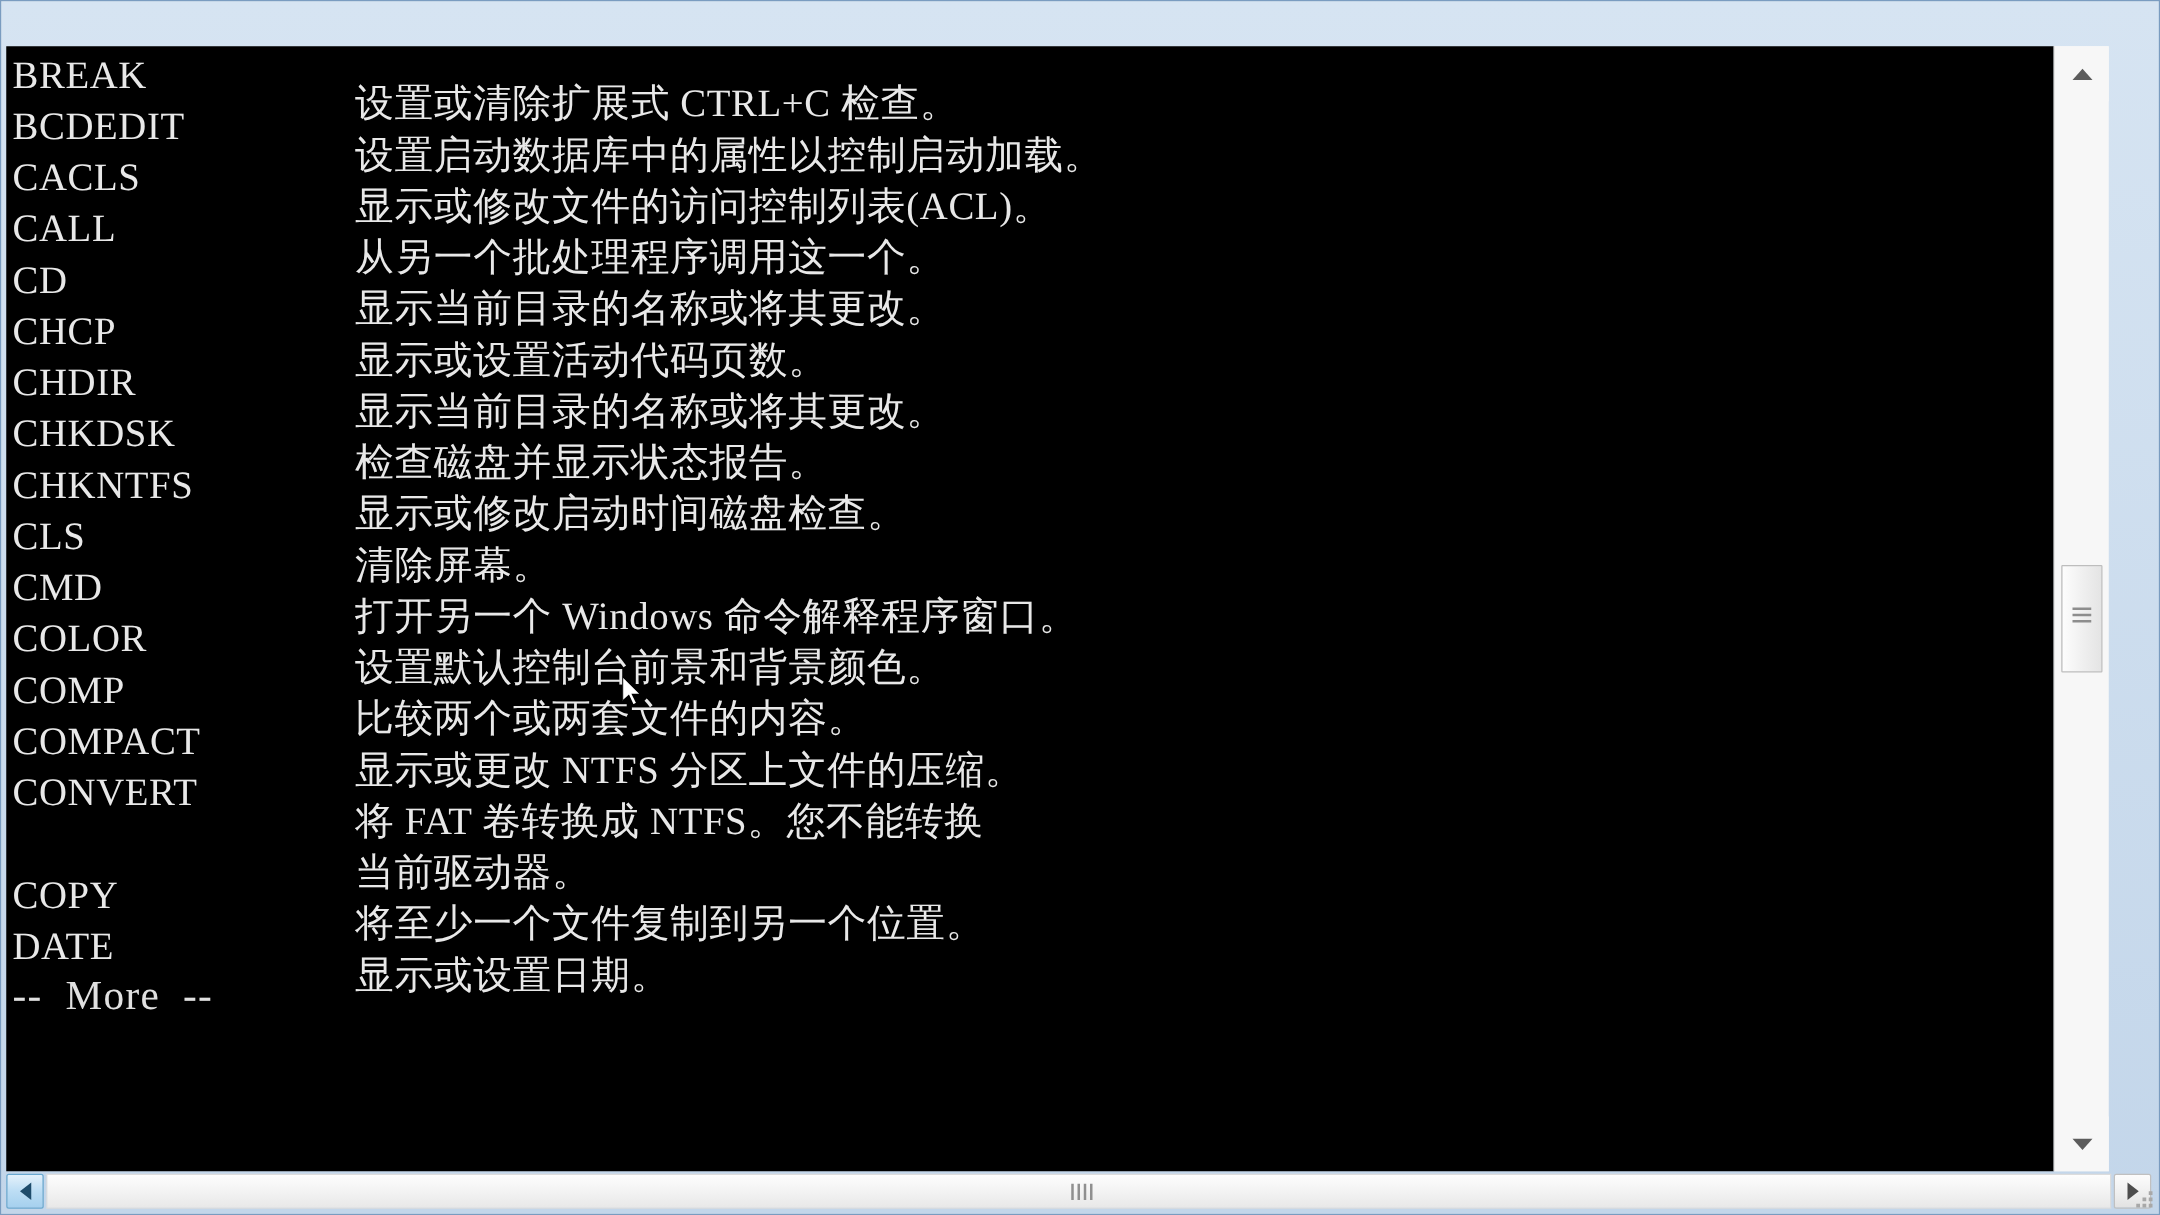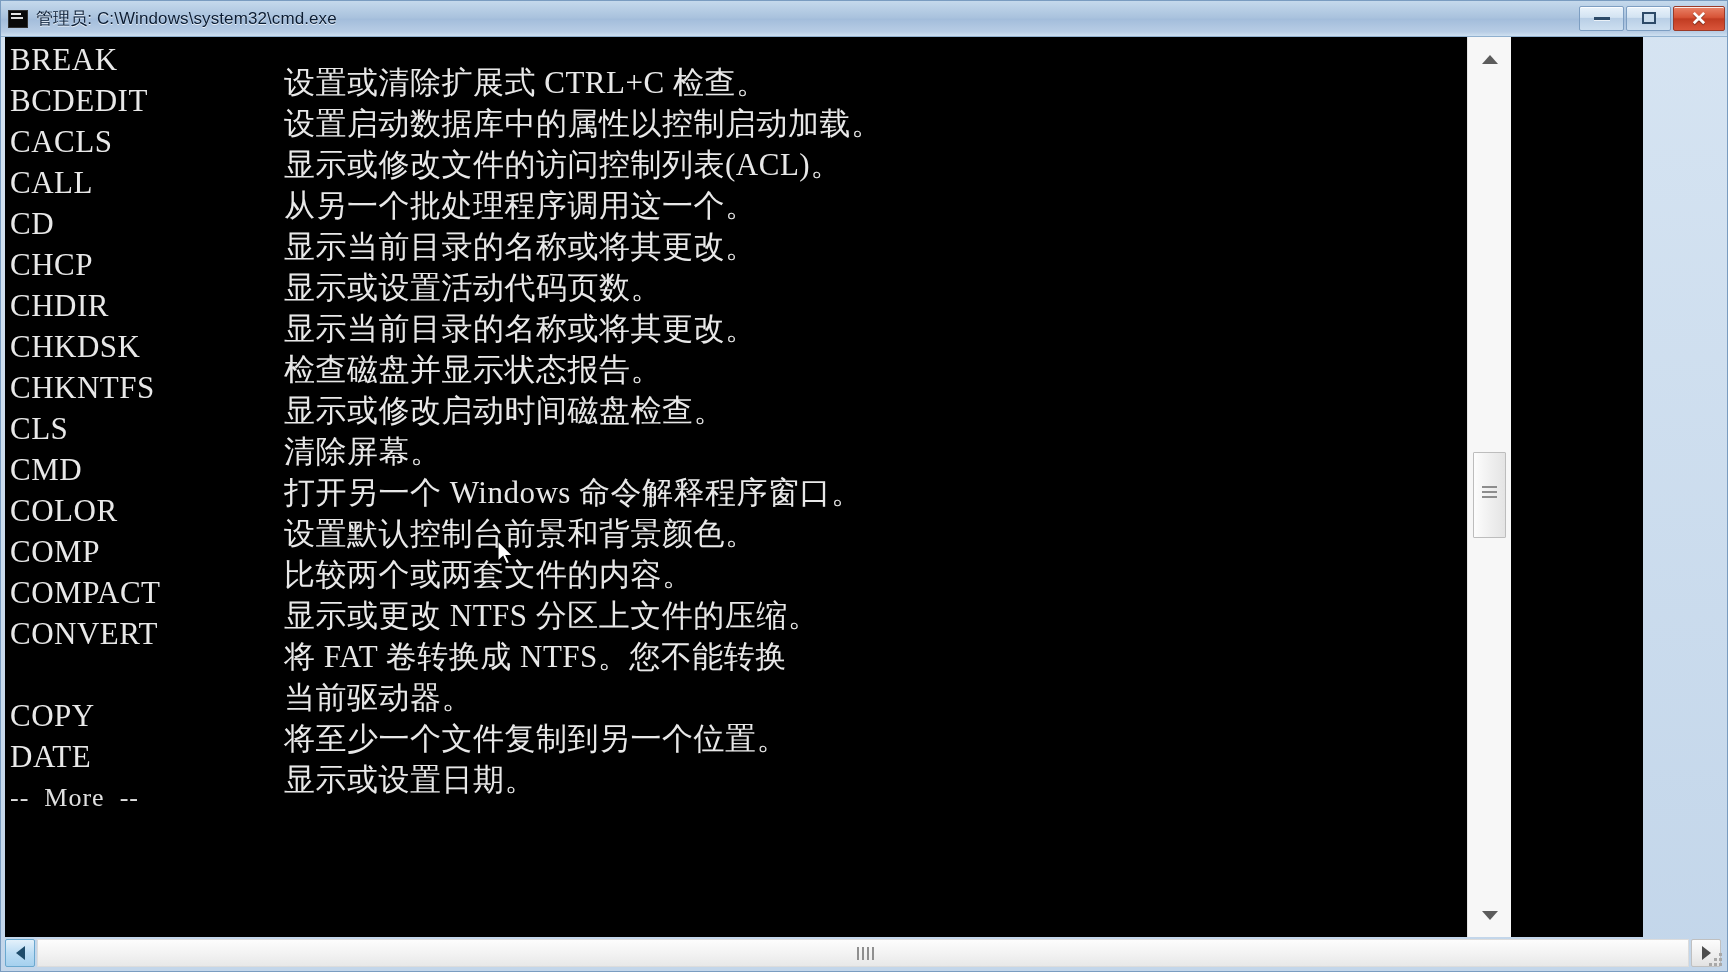--- a/index.html
+++ b/index.html
@@ -127,21 +127,21 @@
     line-height: 1;
     font-family: "Liberation Sans", sans-serif;
     text-shadow: 0 1px 1px rgba(0,0,0,0.45);
   }
 
   
   #console-wrap {
     position: absolute;
     left: 4px;
     top: 36px;
-    width: 1506px;
+    width: 1682px;
     height: 900px;
   }
   #console {
     position: absolute;
     left: 0; top: 0;
     width: 1638px;
     height: 900px;
     background: #000000;
     overflow: hidden;
   }
@@ -171,21 +171,21 @@
   .desc {
     flex: 1 1 auto;
     white-space: pre;
     letter-spacing: 0.5px;
     margin-top: 45px;
   }
   .more-line {
     height: 41px;
     line-height: 41px;
     font-family: "Liberation Serif", serif;
-    font-size: 26px;
+    font-size: 33px;
     color: #e0e0e0;
     white-space: pre;
     letter-spacing: 1px;
   }
 
   
   #vscroll {
     position: absolute;
     right: 0;
     top: 0;
@@ -330,38 +330,20 @@
     height: 28px;
     pointer-events: none;
     z-index: 50;
   }
 </style>
 </head>
 <body>
 
 <div id="window">
 
-  <div id="titlebar">
-    <div id="titlebar-left">
-      <div class="cmd-icon"></div>
-      <span id="title-text">管理员: C:\Windows\system32\cmd.exe</span>
-    </div>
-
-    <div id="win-controls">
-      <div class="win-btn">
-        <span class="glyph-min"></span>
-      </div>
-      <div class="win-btn">
-        <span class="glyph-max"></span>
-      </div>
-      <div class="win-btn close">
-        <span class="glyph-close">✕</span>
-      </div>
-    </div>
-  </div>
 
   <div id="console-wrap">
 
     <div id="console">
       <div id="console-inner"><div class="line"><span class="cmdname">BREAK</span><span class="desc">设置或清除扩展式 CTRL+C 检查。</span></div><div class="line"><span class="cmdname">BCDEDIT</span><span class="desc">设置启动数据库中的属性以控制启动加载。</span></div><div class="line"><span class="cmdname">CACLS</span><span class="desc">显示或修改文件的访问控制列表(ACL)。</span></div><div class="line"><span class="cmdname">CALL</span><span class="desc">从另一个批处理程序调用这一个。</span></div><div class="line"><span class="cmdname">CD</span><span class="desc">显示当前目录的名称或将其更改。</span></div><div class="line"><span class="cmdname">CHCP</span><span class="desc">显示或设置活动代码页数。</span></div><div class="line"><span class="cmdname">CHDIR</span><span class="desc">显示当前目录的名称或将其更改。</span></div><div class="line"><span class="cmdname">CHKDSK</span><span class="desc">检查磁盘并显示状态报告。</span></div><div class="line"><span class="cmdname">CHKNTFS</span><span class="desc">显示或修改启动时间磁盘检查。</span></div><div class="line"><span class="cmdname">CLS</span><span class="desc">清除屏幕。</span></div><div class="line"><span class="cmdname">CMD</span><span class="desc">打开另一个 Windows 命令解释程序窗口。</span></div><div class="line"><span class="cmdname">COLOR</span><span class="desc">设置默认控制台前景和背景颜色。</span></div><div class="line"><span class="cmdname">COMP</span><span class="desc">比较两个或两套文件的内容。</span></div><div class="line"><span class="cmdname">COMPACT</span><span class="desc">显示或更改 NTFS 分区上文件的压缩。</span></div><div class="line"><span class="cmdname">CONVERT</span><span class="desc">将 FAT 卷转换成 NTFS。您不能转换</span></div><div class="line"><span class="cmdname"></span><span class="desc">当前驱动器。</span></div><div class="line"><span class="cmdname">COPY</span><span class="desc">将至少一个文件复制到另一个位置。</span></div><div class="line"><span class="cmdname">DATE</span><span class="desc">显示或设置日期。</span></div><div class="more-line">--  More  --</div></div>
     </div>
 
     <div id="vscroll">
       <div class="v-arrow" id="v-arrow-up">
         <span class="tri-up"></span>

